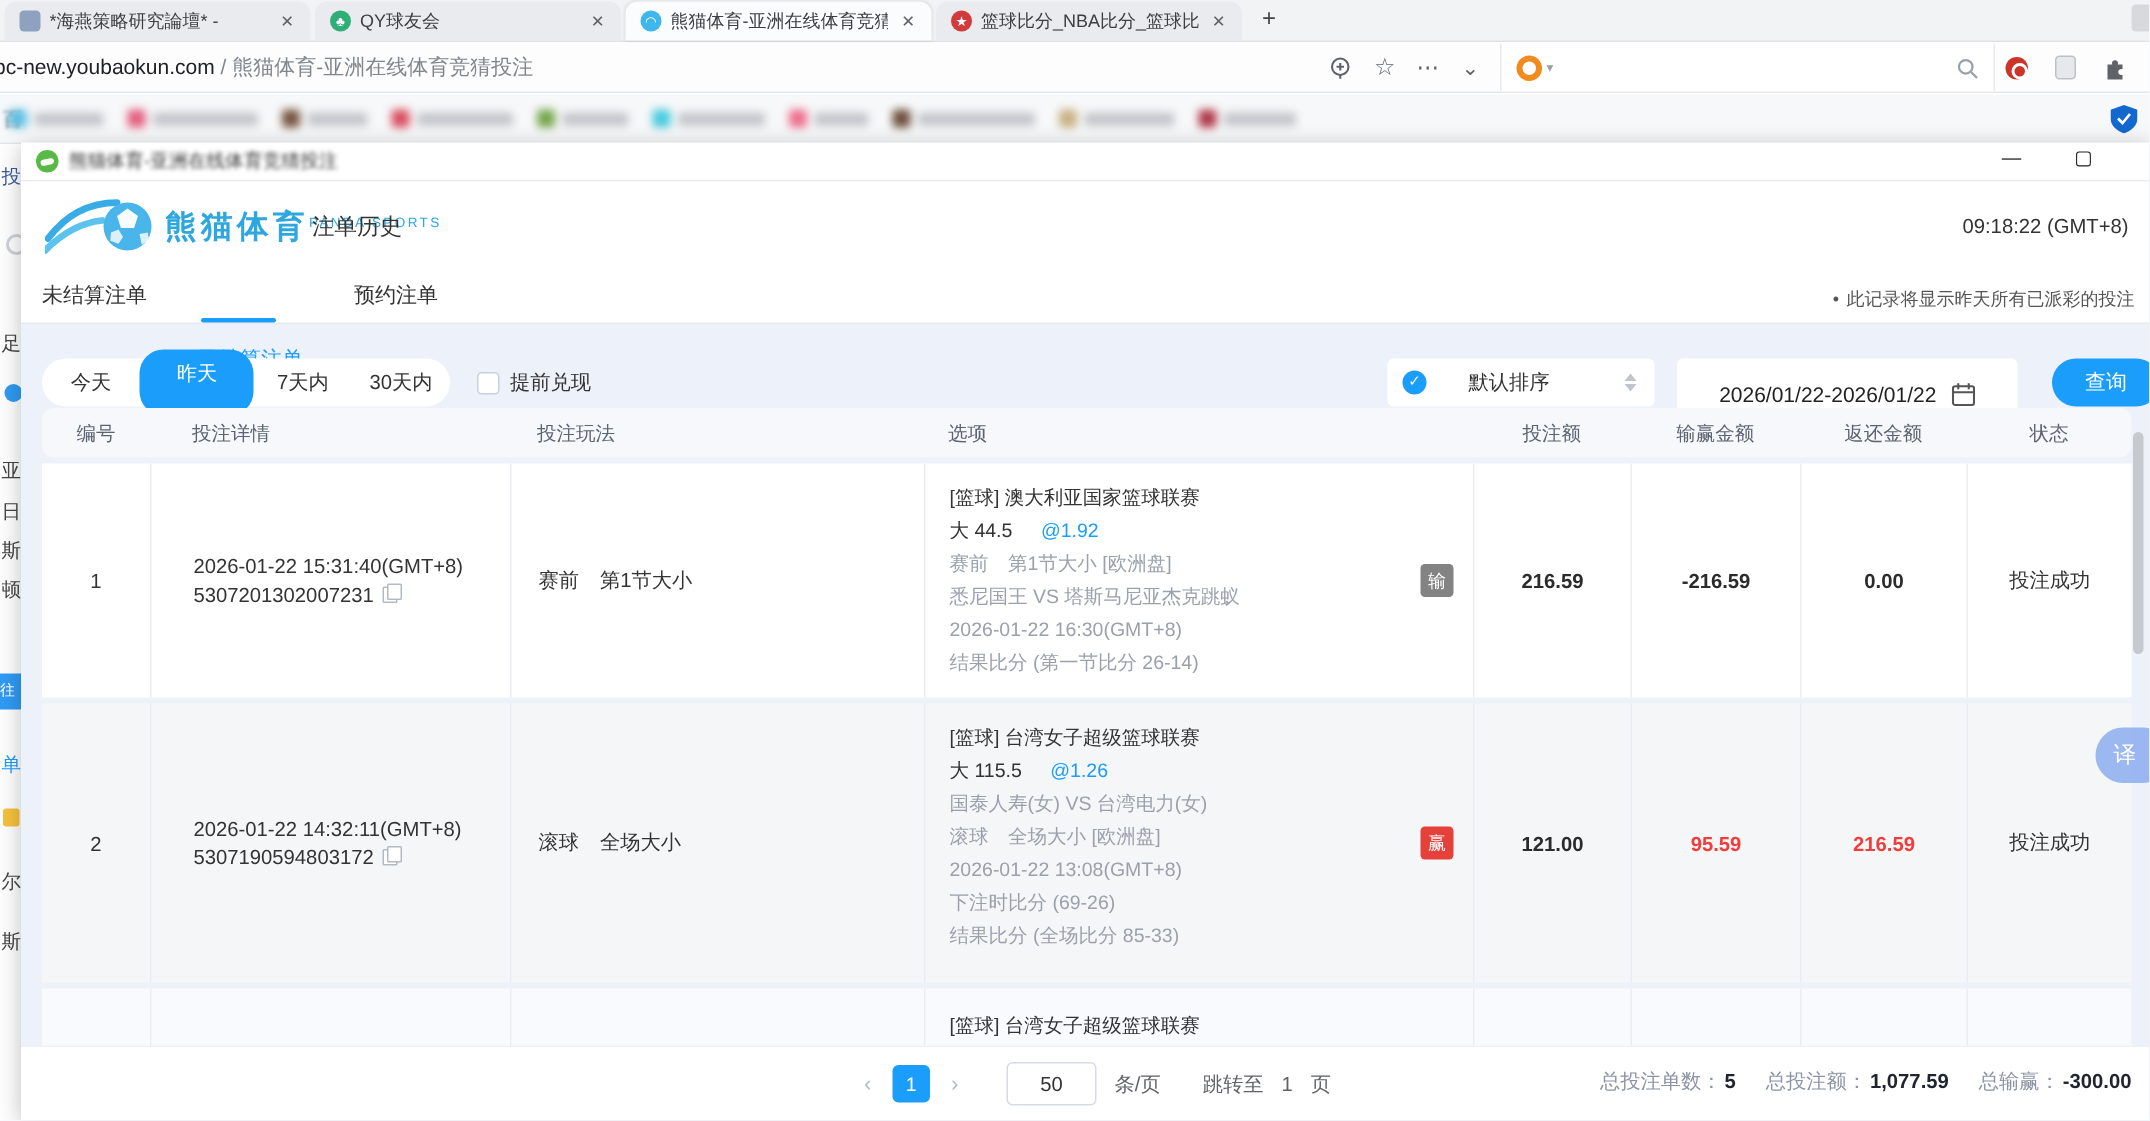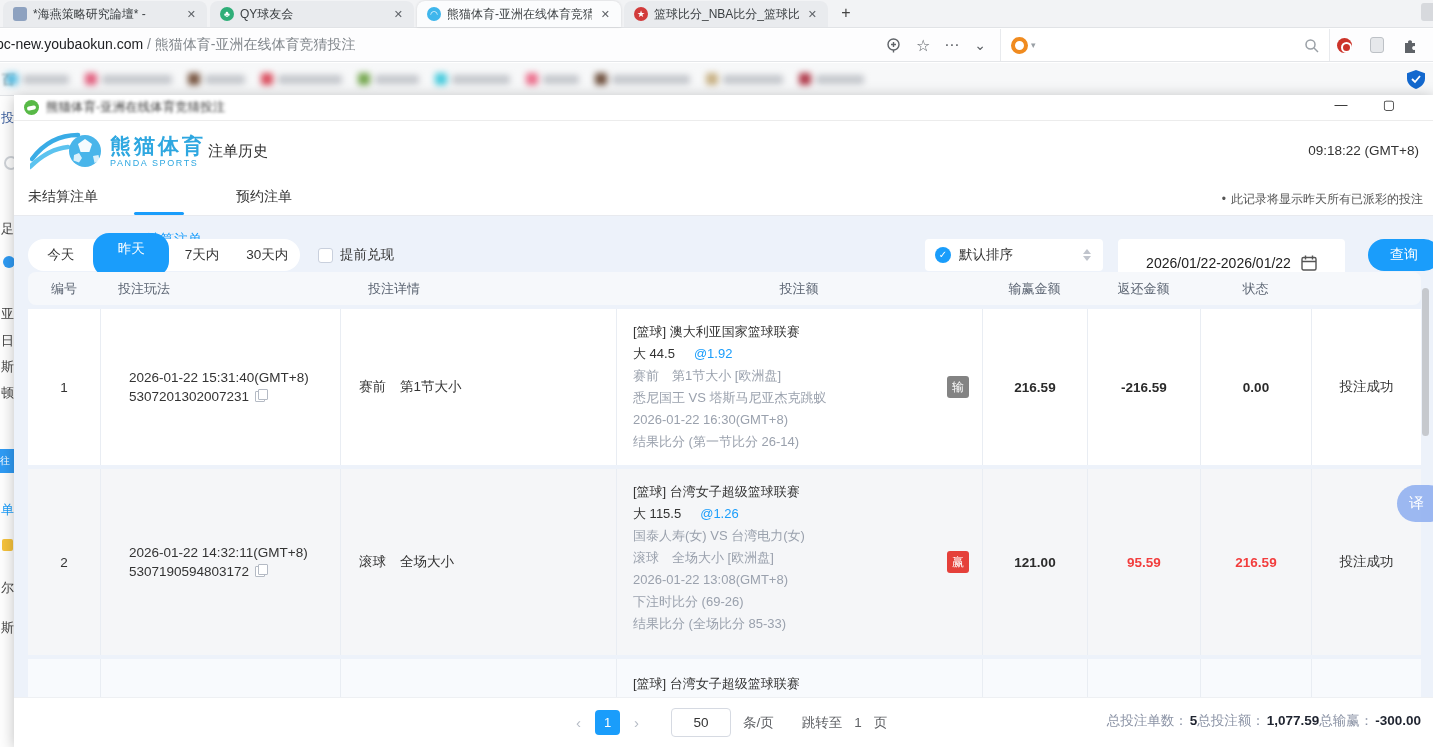--- a/index.html
+++ b/index.html
@@ -56,21 +56,21 @@
   .popup { position:absolute; left:14px; top:95px; width:1419px; height:652px; background:#edf2fa; box-shadow:0 2px 14px rgba(0,0,0,.25); overflow:hidden; }
   .p-titlebar { position:absolute; left:0; top:0; width:100%; height:26px; background:#fff; border-bottom:1px solid #ececec; display:flex; align-items:center; padding-left:10px; }
   .p-fav { width:15px; height:15px; border-radius:50%; background:#58b947; margin-right:7px; position:relative; flex:none; }
   .p-fav::after { content:""; position:absolute; left:3px; top:6px; width:9px; height:4px; background:#fff; border-radius:2px; transform:rotate(-12deg); }
   .p-wtitle { font-size:12.5px; color:#333; filter:blur(1.4px); }
   .p-wctrl { position:absolute; top:2px; display:flex; gap:30px; font-size:13px; color:#222; }
   .p-wctrl span { width:18px; text-align:center; }
 
   .p-header { position:absolute; left:0; top:26px; width:100%; height:59px; background:#fff; }
   .logo { position:absolute; left:16px; top:8px; display:flex; align-items:center; gap:6px; }
-  .logo-texts { display:flex; flex-direction:column; line-height:1; }
+  .logo-texts { display:flex; line-height:1; }
   .logo-cn { font-size:21px; font-weight:bold; color:#2ea7e0; letter-spacing:3px; }
   .logo-en { font-size:9px; color:#2ea7e0; letter-spacing:1.6px; margin-top:3px; }
   .page-title { position:absolute; left:194px; top:21px; font-size:15px; color:#333; }
   .clock { position:absolute; right:14px; top:22px; font-size:13.5px; color:#333; }
 
   .p-tabs { position:absolute; left:0; top:85px; width:100%; height:36px; background:#fff; border-bottom:1px solid #e8eaef; }
   .ptab { position:absolute; top:8px; font-size:14px; color:#333; }
   .ptab.active { color:#1a9dfb; }
   .ptab-underline { position:absolute; left:120px; top:32px; width:50px; height:3px; border-radius:2px; background:#1a9dfb; }
   .notice { position:absolute; right:10px; top:11px; font-size:12px; color:#555; }
@@ -78,21 +78,21 @@
 
   
   .filters { position:absolute; left:0; top:134px; width:100%; height:56px; }
   .range-group { position:absolute; left:14px; top:10px; width:272px; height:32px; background:#fff; border-radius:16px; display:flex; align-items:center; }
   .range-item { flex:1; text-align:center; font-size:13.5px; color:#333; }
   .range-item.active { background:#1a9dfb; color:#fff; border-radius:16px; height:44px; line-height:32px; flex:none; width:76px; }
   .cashout { position:absolute; left:304px; top:17px; display:flex; align-items:center; gap:7px; font-size:13.5px; color:#333; }
   .cbox { width:15px; height:15px; background:#fff; border:1px solid #c9d0dd; border-radius:3px; }
   .sortbox { position:absolute; left:911px; top:10px; width:178px; height:32px; background:#fff; border-radius:4px; display:flex; align-items:center; padding:0 10px; gap:8px; }
   .chk-circle { width:16px; height:16px; border-radius:50%; background:#1a9dfb; color:#fff; font-size:10px; line-height:16px; text-align:center; flex:none; }
-  .sort-label { font-size:13.5px; color:#333; flex:1; }
+  .sort-label { font-size:13.5px; color:#333; flex:1;margin-left:20px; }
   .sort-carets { display:flex; flex-direction:column; gap:2px; margin-right:2px; }
   .sort-carets i { width:0; height:0; border-left:4px solid transparent; border-right:4px solid transparent; }
   .caret-up { border-bottom:5px solid #c0c4cc; }
   .caret-down { border-top:5px solid #c0c4cc; }
   .datebox { position:absolute; left:1104px; top:10px; width:227px; height:48px; background:#fff; border-radius:4px; display:flex; align-items:center; justify-content:center; gap:10px; font-size:14px; color:#222; }
   .query-btn { position:absolute; left:1354px; top:10px; width:72px; height:32px; background:#1a9dfb; color:#fff; border:none; border-radius:16px; font-size:14px; }
 
   
   .tbl { position:absolute; left:14px; top:177px; width:1393px; }
   .tbl-head { display:grid; grid-template-columns:72px 240px 276px 366px 105px 113px 111px auto; height:33px; background:#f6f8fb; border-radius:8px; align-items:center; color:#5b6472; font-size:13px; }
@@ -123,21 +123,21 @@
   .row3 { background:#f8fafd; height:39px; overflow:hidden; }
   .row3 .c-opt { padding-top:14px; }
 
   
   .p-footer { position:absolute; left:0; bottom:0; width:100%; height:49px; background:#fff; box-shadow:0 -1px 0 #eef0f3; }
   .pager { position:absolute; left:560px; top:10px; display:flex; align-items:center; gap:12px; color:#606266; font-size:13.5px; }
   .pg-arrow { color:#b6bcc6; font-size:15px; padding:0 2px; }
   .pg-cur { width:25px; height:25px; background:#1a9dfb; color:#fff; border-radius:4px; display:flex; align-items:center; justify-content:center; font-size:13px; }
   .pg-size { width:60px; height:29px; border:1px solid #d6dae2; border-radius:4px; text-align:center; font-size:13.5px; color:#333; margin-left:18px; font-family:inherit; }
   .pg-jump { margin-left:16px; }
-  .totals { position:absolute; right:12px; top:14px; display:flex; font-size:13.5px; }
+  .totals { position:absolute; right:12px; top:14px; display:flex; gap:20px; font-size:13.5px; }
   .tot-label { color:#8b93a5; }
   .tot-val { color:#1f2430; font-weight:bold; margin-left:2px; }
 
   .p-scrollthumb { position:absolute; right:4px; top:193px; width:7px; height:148px; background:#c6c9ce; border-radius:4px; }
   .translate-fab { position:absolute; right:-14px; top:390px; width:50px; height:37px; background:rgba(148,178,240,.92); border-radius:19px; color:#fff; font-size:15px; display:flex; align-items:center; justify-content:flex-start; padding-left:12px; }
 
   svg { display:block; }
 </style>
 </head>
 <body>
@@ -332,22 +332,23 @@
             <rect x="1" y="2.5" width="14" height="12.5" rx="1.5" fill="none" stroke="#555" stroke-width="1.4"></rect>
             <path d="M4.5 0.5v4 M11.5 0.5v4 M1 6.5h14" stroke="#555" stroke-width="1.4"></path>
           </svg>
       </div>
       <button class="query-btn">查询</button>
     </div>
 
     <div class="tbl">
       <div class="tbl-head">
         <span class="th">编号</span>
+        <span class="th left">投注详情</span>
         <span class="th left2">投注玩法</span>
-        <span class="th left">投注详情</span>
+        <span class="th left3">选项</span>
         <span class="th">投注额</span>
         <span class="th">输赢金额</span>
         <span class="th">返还金额</span>
         <span class="th">状态</span>
       </div>
 
       <div class="trow" style="height:156px;">
         <div class="cell c-center">1</div>
         <div class="cell c-detail">
           <span>2026-01-22 15:31:40(GMT+8)</span>

